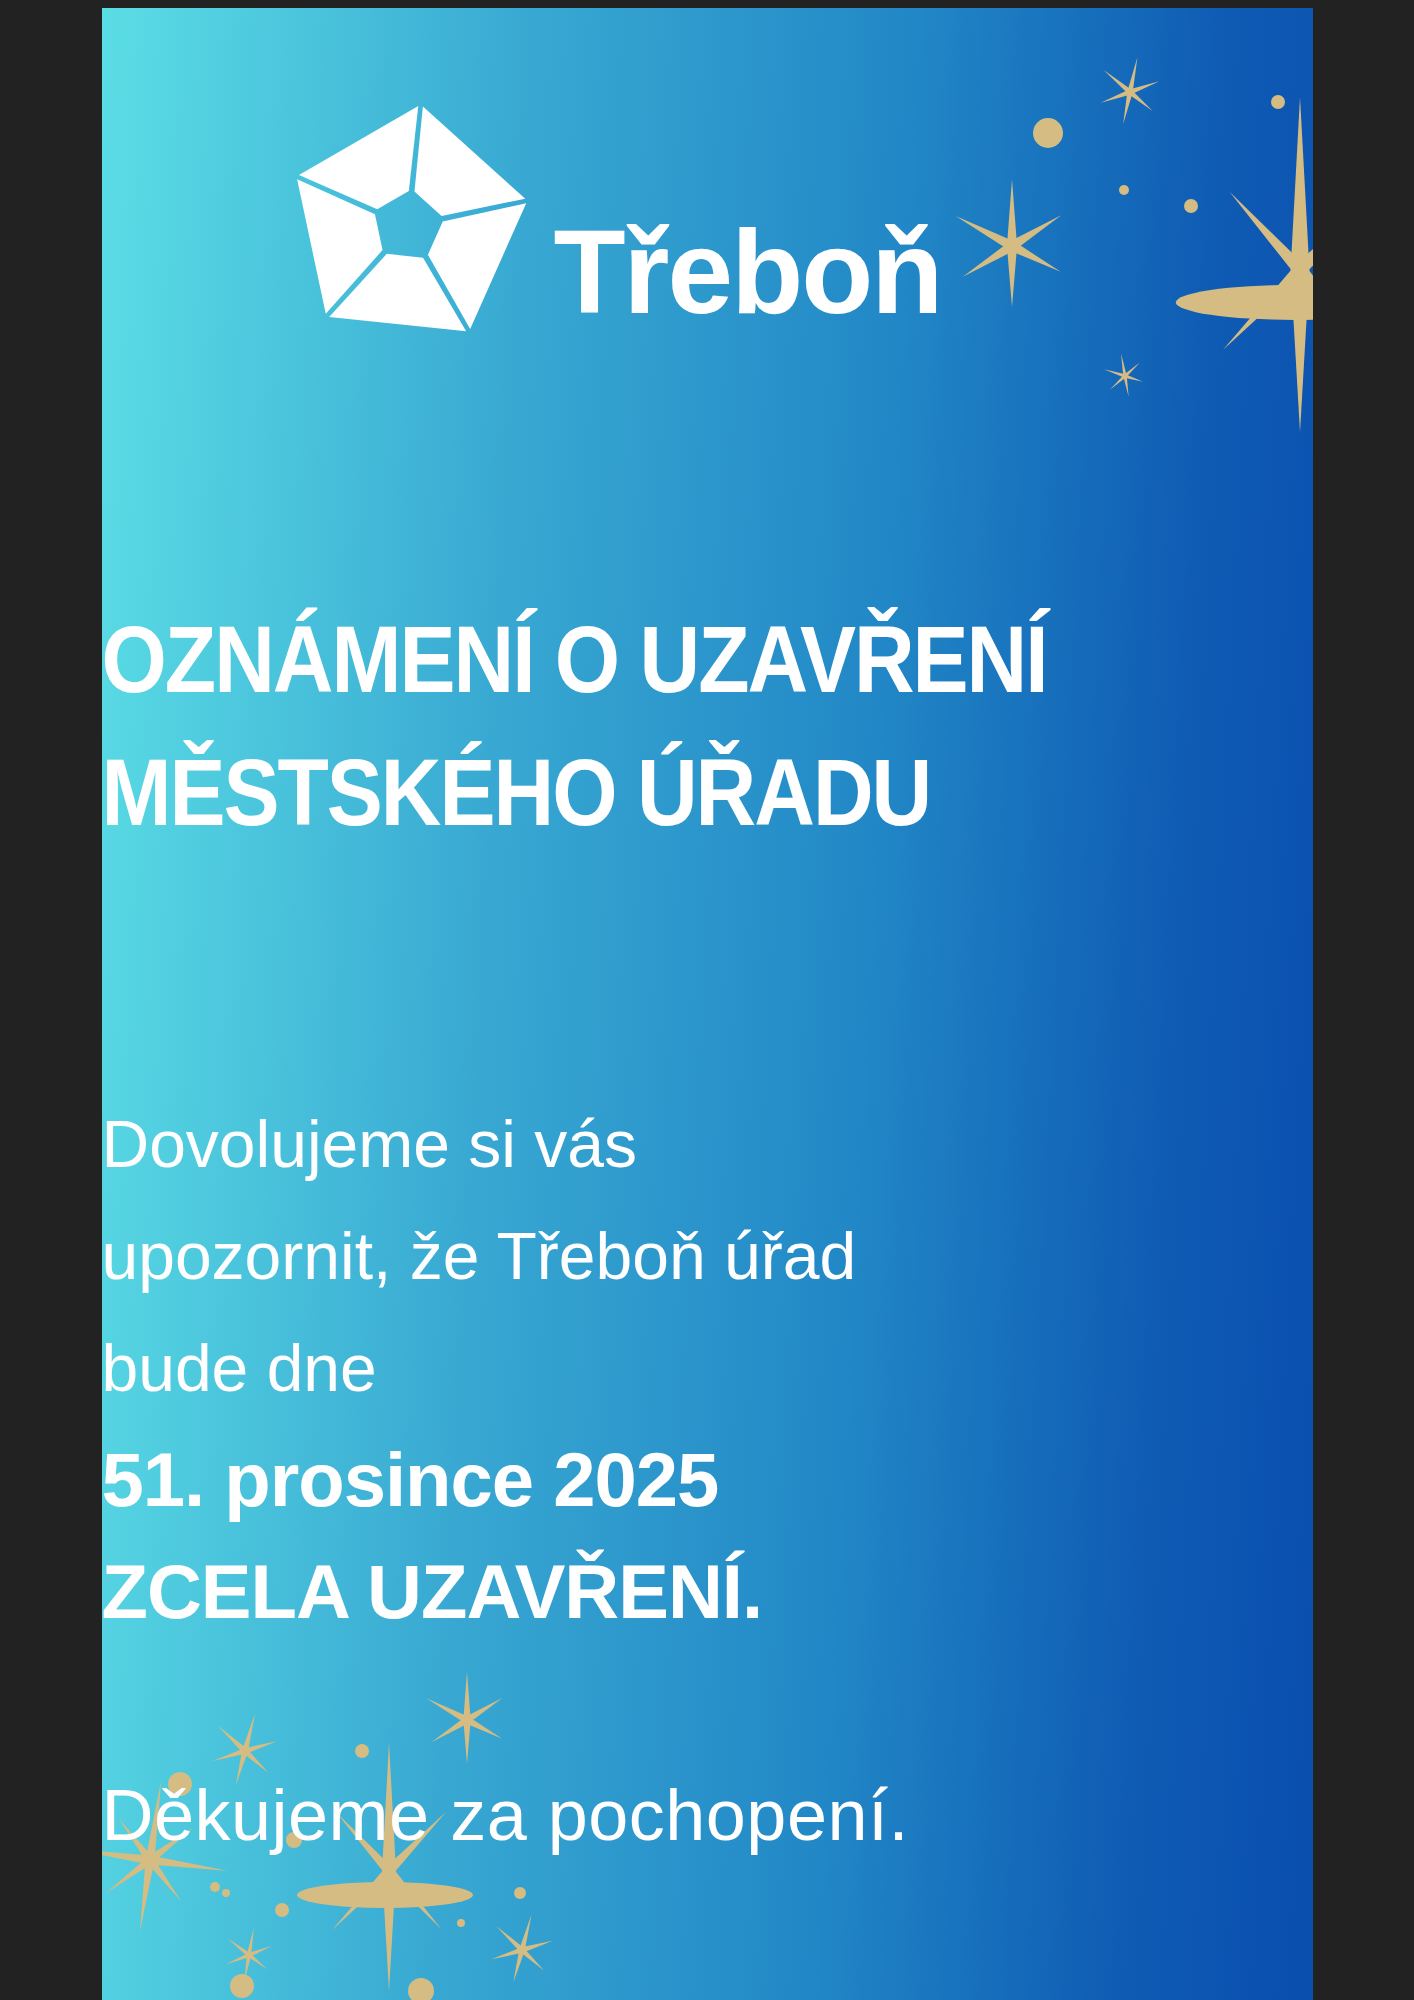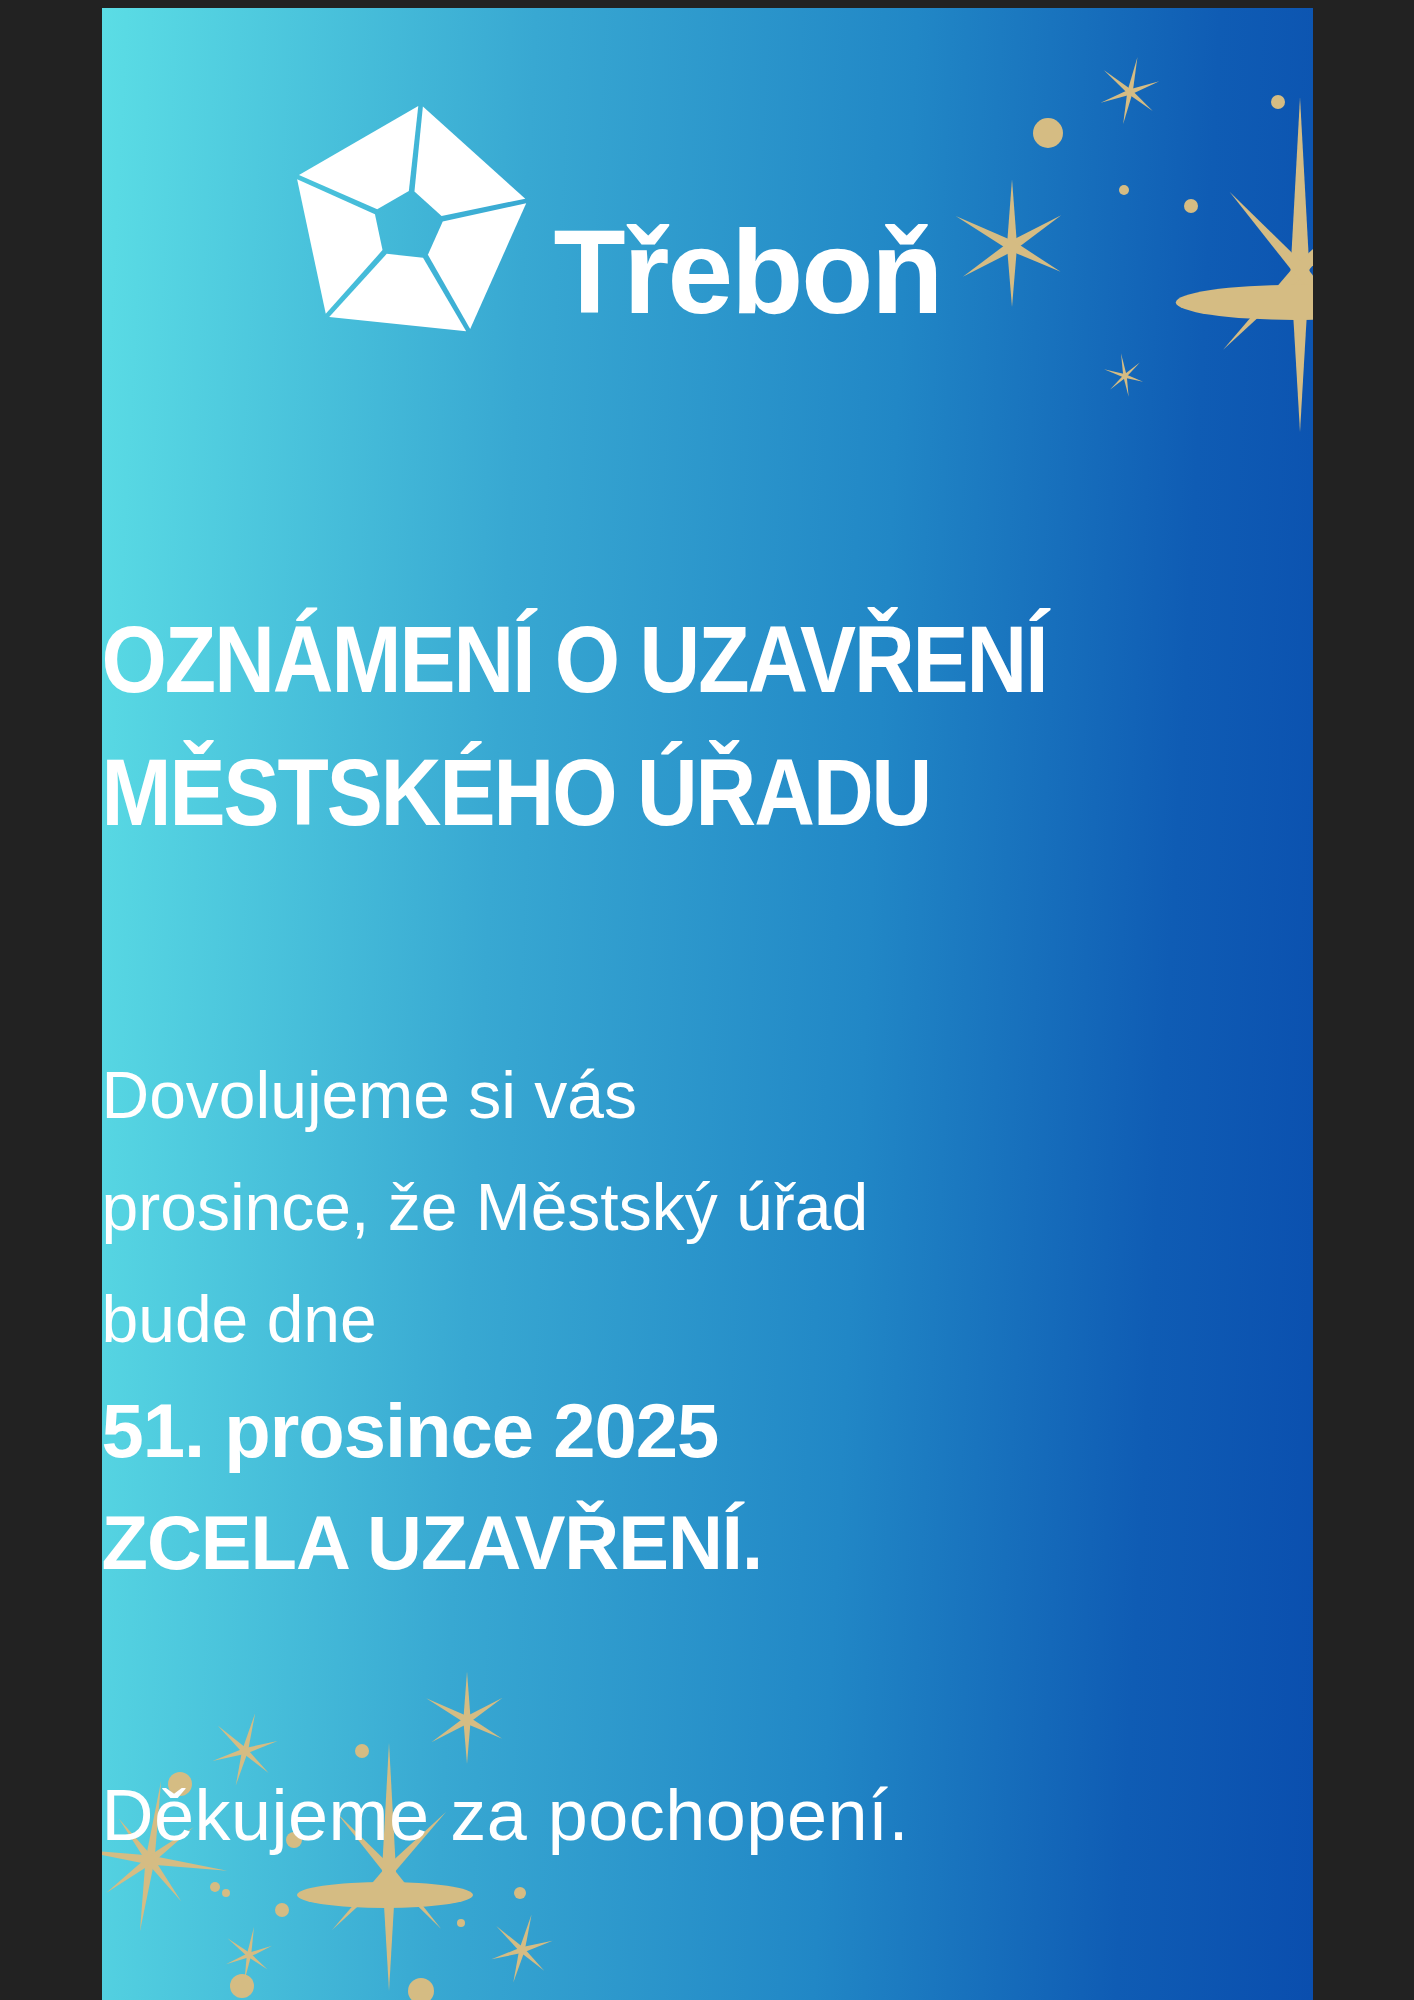--- a/index.html
+++ b/index.html
@@ -24,21 +24,21 @@
     position:absolute;left:0;top:0;width:1114px;height:100%;
     text-align:left;
   }
   .headline{
     position:absolute;top:600px;left:0;width:100%;
     font-weight:bold;font-size:84px;line-height:118px;letter-spacing:-2px;
     transform:scaleY(1.12);transform-origin:50% 50%;
     white-space:nowrap;
   }
   .bodytext{
-    position:absolute;top:1031px;left:0;width:100%;
+    position:absolute;top:1080px;left:0;width:100%;
     font-size:66px;line-height:112px;font-weight:normal;
     white-space:nowrap;
   }
   .bodytext .strong{
     font-weight:bold;font-size:76px;letter-spacing:-1px;
   }
   .footer-line{
     position:absolute;top:1766px;left:0;width:100%;
     font-size:72px;font-weight:normal;letter-spacing:0.5px;
     white-space:nowrap;
@@ -119,21 +119,21 @@
 
   <div class="content">
 
     <div class="headline">
       <div>OZNÁMENÍ O UZAVŘENÍ</div>
       <div>MĚSTSKÉHO ÚŘADU</div>
     </div>
 
     <div class="bodytext">
       <div>Dovolujeme si vás</div>
-      <div>prosince, že Městský úřad</div>
+      <div>upozornit, že Třeboň úřad</div>
       <div>bude dne</div>
       <div class="strong">51. prosince 2025</div>
       <div class="strong">ZCELA UZAVŘENÍ.</div>
     </div>
 
     <div class="footer-line">Děkujeme za pochopení.</div>
 
   </div>
 
 </div>

